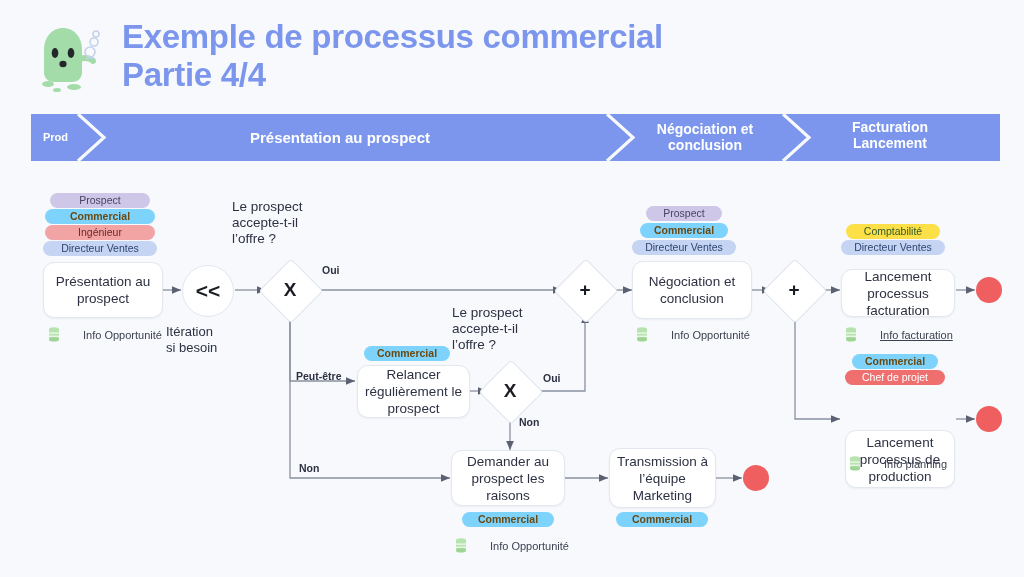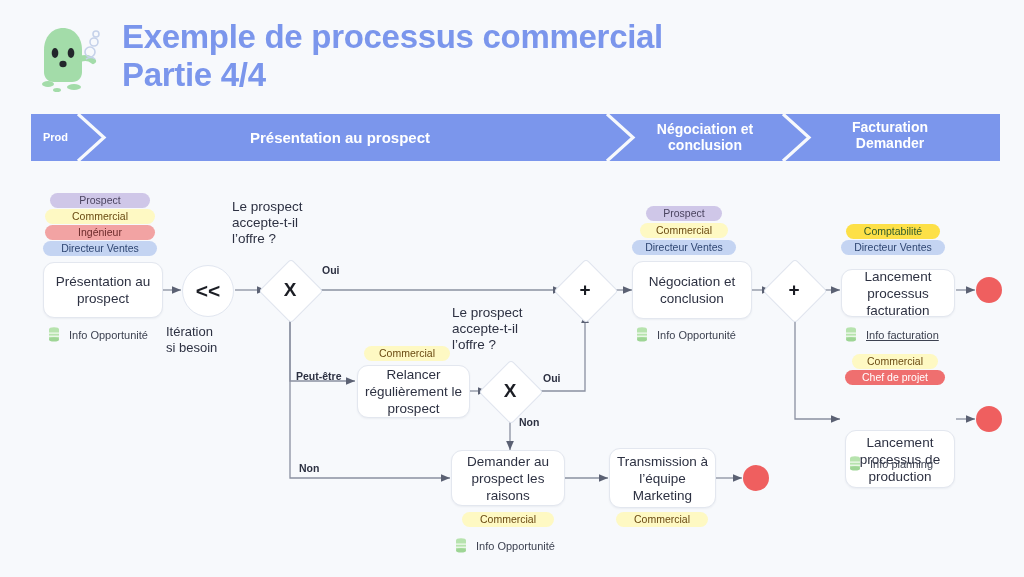--- a/index.html
+++ b/index.html
@@ -41,29 +41,29 @@
     display:flex;align-items:center;justify-content:center;text-align:center;
     font-size:13.5px;line-height:17px;color:#2d3142;padding:4px 6px;
     box-sizing:border-box;
   }
   .tag{
     position:absolute;border-radius:9px;height:15px;line-height:15px;
     font-size:10.5px;text-align:center;color:#555a66;white-space:nowrap;
     padding:0 7px;box-sizing:border-box;
   }
   .t-prospect{background:#cfc7e8;color:#4b4460;}
-  .t-commercial{background:#fef9c3;color:#6a4a12;}
+  .t-commercial{background:#7dd3fc;color:#6a4a12;font-weight:bold;}
   .t-ingenieur{background:#f2a3a3;color:#6b2a2a;}
   .t-directeur{background:#c4d4f2;color:#2f4672;}
   .t-compta{background:#fde047;color:#2f5a2a;}
   .t-chefprojet{background:#ef6f6f;color:#ffffff;}
 
   .dataobj{
     position:absolute;font-size:11px;color:#3d4251;white-space:nowrap;
-    display:flex;align-items:center;gap:9px;
+    display:flex;align-items:center;gap:23px;
   }
   .dbicon{width:12px;height:15px;display:block;}
 
   .gw{
     position:absolute;width:44px;height:44px;background:#ffffff;
     border:1px solid #dfe4ee;transform:rotate(45deg);border-radius:4px;
   }
   .gw-lbl{
     position:absolute;width:44px;height:44px;display:flex;
     align-items:center;justify-content:center;
@@ -124,21 +124,21 @@
     </svg>
   </div>
   <div class="ph-label ph-prod">Prod</div>
   <div class="ph-label ph-pres">Présentation au prospect</div>
   <div class="ph-label ph-nego">
     <span>Négociation et</span><br>
     <span>conclusion</span>
   </div>
   <div class="ph-label ph-fact">
     <span>Facturation</span><br>
-    <span>Demander</span>
+    <span>Lancement</span>
   </div>
 
   <svg id="edges">
     <defs>
       <marker id="ah" markerWidth="8" markerHeight="8" refX="7" refY="3" orient="auto">
         <path d="M0,0 L7,3 L0,6 z" fill="#5b6173"></path>
       </marker>
     </defs>
     <g stroke="#8a90a0" stroke-width="1.3" fill="none" marker-end="url(#ah)">
 

